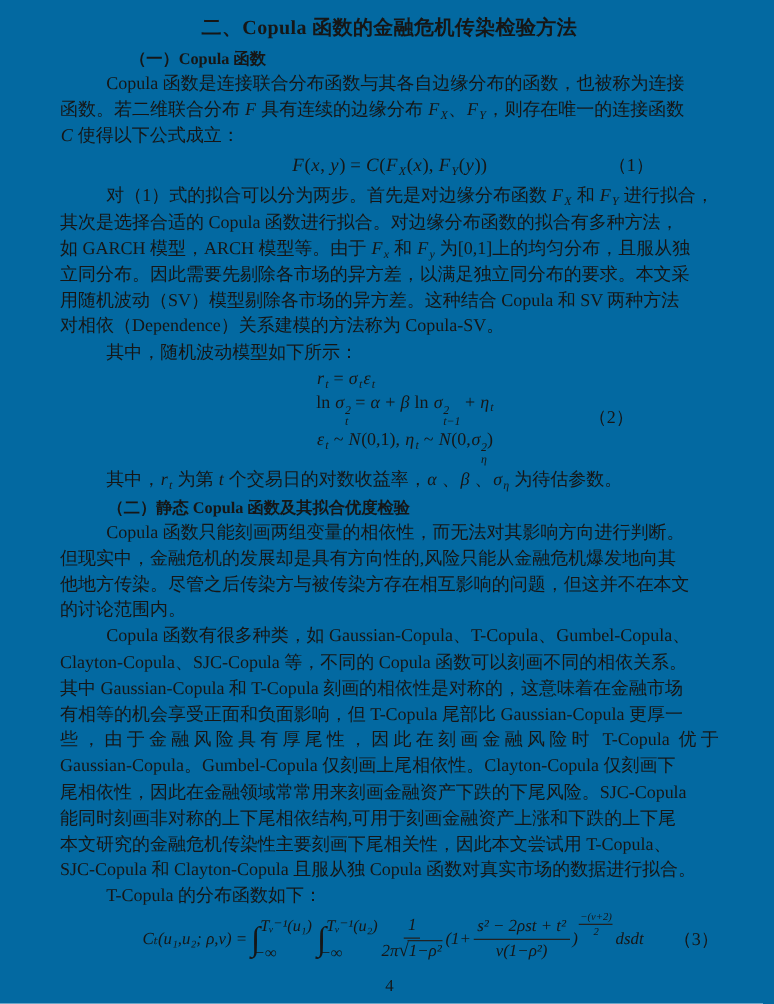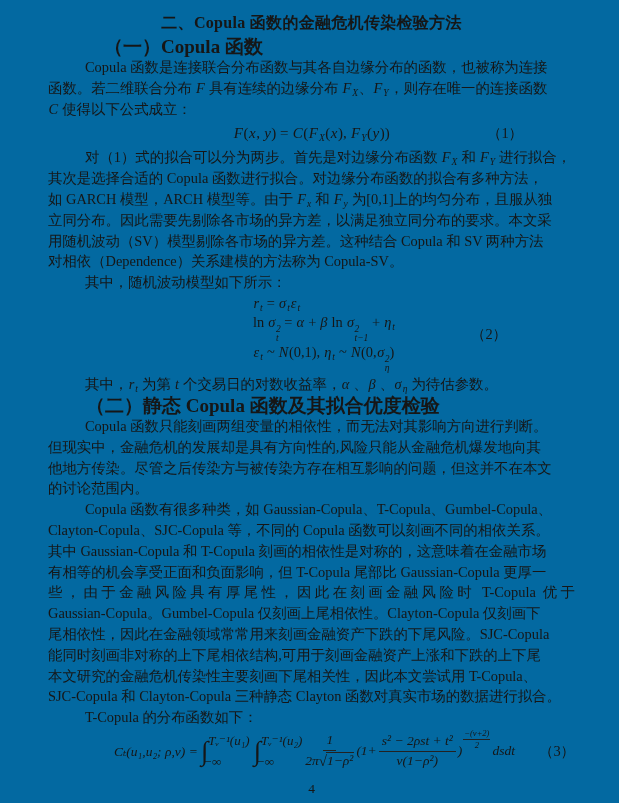--- a/index.html
+++ b/index.html
@@ -7,21 +7,21 @@
     position:relative; width:619px; height:803px; box-sizing:border-box;
     background:#0369a1; overflow:hidden;
     padding:10px 44px 8px 48px;
     font-family:"Liberation Serif","DejaVu Serif",serif;
     color:#161616;
   }
   .doc-title {
     margin:0; text-align:center; font-size:16px; font-weight:700;
     line-height:26px; letter-spacing:0.3px;
   }
-  .h-sub { font-size:19px; font-weight:700; line-height:21px; }
+  .h-sub { font-size:13px; font-weight:700; line-height:21px; }
   .h-sub.h1 { padding-left:56px; }
   .h-sub.h2 { padding-left:38px; }
   .para { }
   .line { font-size:14.4px; line-height:20.8px; white-space:nowrap; }
   .line.indent { padding-left:37px; }
   .line.stretch { white-space:normal; text-align:justify; text-align-last:justify; }
   .ri { font-style:italic; padding:0 0.5px; }
   sub.rsub { font-size:9.5px; vertical-align:-3px; line-height:0; }
   .ss { display:inline-flex; flex-direction:column; align-items:flex-start;
         font-size:9.5px; line-height:1; vertical-align:-5px; font-style:italic; }
@@ -125,21 +125,21 @@
   <div class="para">
       <div class="line indent"><span class="rt">Copula 函数有很多种类，如 Gaussian-Copula、T-Copula、Gumbel-Copula、</span></div>
       <div class="line"><span class="rt">Clayton-Copula、SJC-Copula 等，不同的 Copula 函数可以刻画不同的相依关系。</span></div>
       <div class="line"><span class="rt">其中 Gaussian-Copula 和 T-Copula 刻画的相依性是对称的，这意味着在金融市场</span></div>
       <div class="line"><span class="rt">有相等的机会享受正面和负面影响，但 T-Copula 尾部比 Gaussian-Copula 更厚一</span></div>
       <div class="line stretch"><span class="rt">些，由于金融风险具有厚尾性，因此在刻画金融风险时 T-Copula 优于</span></div>
       <div class="line"><span class="rt">Gaussian-Copula。Gumbel-Copula 仅刻画上尾相依性。Clayton-Copula 仅刻画下</span></div>
       <div class="line"><span class="rt">尾相依性，因此在金融领域常常用来刻画金融资产下跌的下尾风险。SJC-Copula</span></div>
       <div class="line"><span class="rt">能同时刻画非对称的上下尾相依结构,可用于刻画金融资产上涨和下跌的上下尾</span></div>
       <div class="line"><span class="rt">本文研究的金融危机传染性主要刻画下尾相关性，因此本文尝试用 T-Copula、</span></div>
-      <div class="line"><span class="rt">SJC-Copula 和 Clayton-Copula 三种静态 Clayton 函数对真实市场的数据进行拟合。</span></div>
+      <div class="line"><span class="rt">SJC-Copula 和 Clayton-Copula 且服从独 Copula 函数对真实市场的数据进行拟合。</span></div>
     </div>
 
   <div class="para">
       <div class="line indent"><span class="rt">T-Copula 的分布函数如下：</span></div>
     </div>
 
   <div class="formula f3">
     <span class="math">Cₜ(u₁,u₂; ρ,v) =</span>
     <span class="int">
       <span class="int-sign">∫</span>

